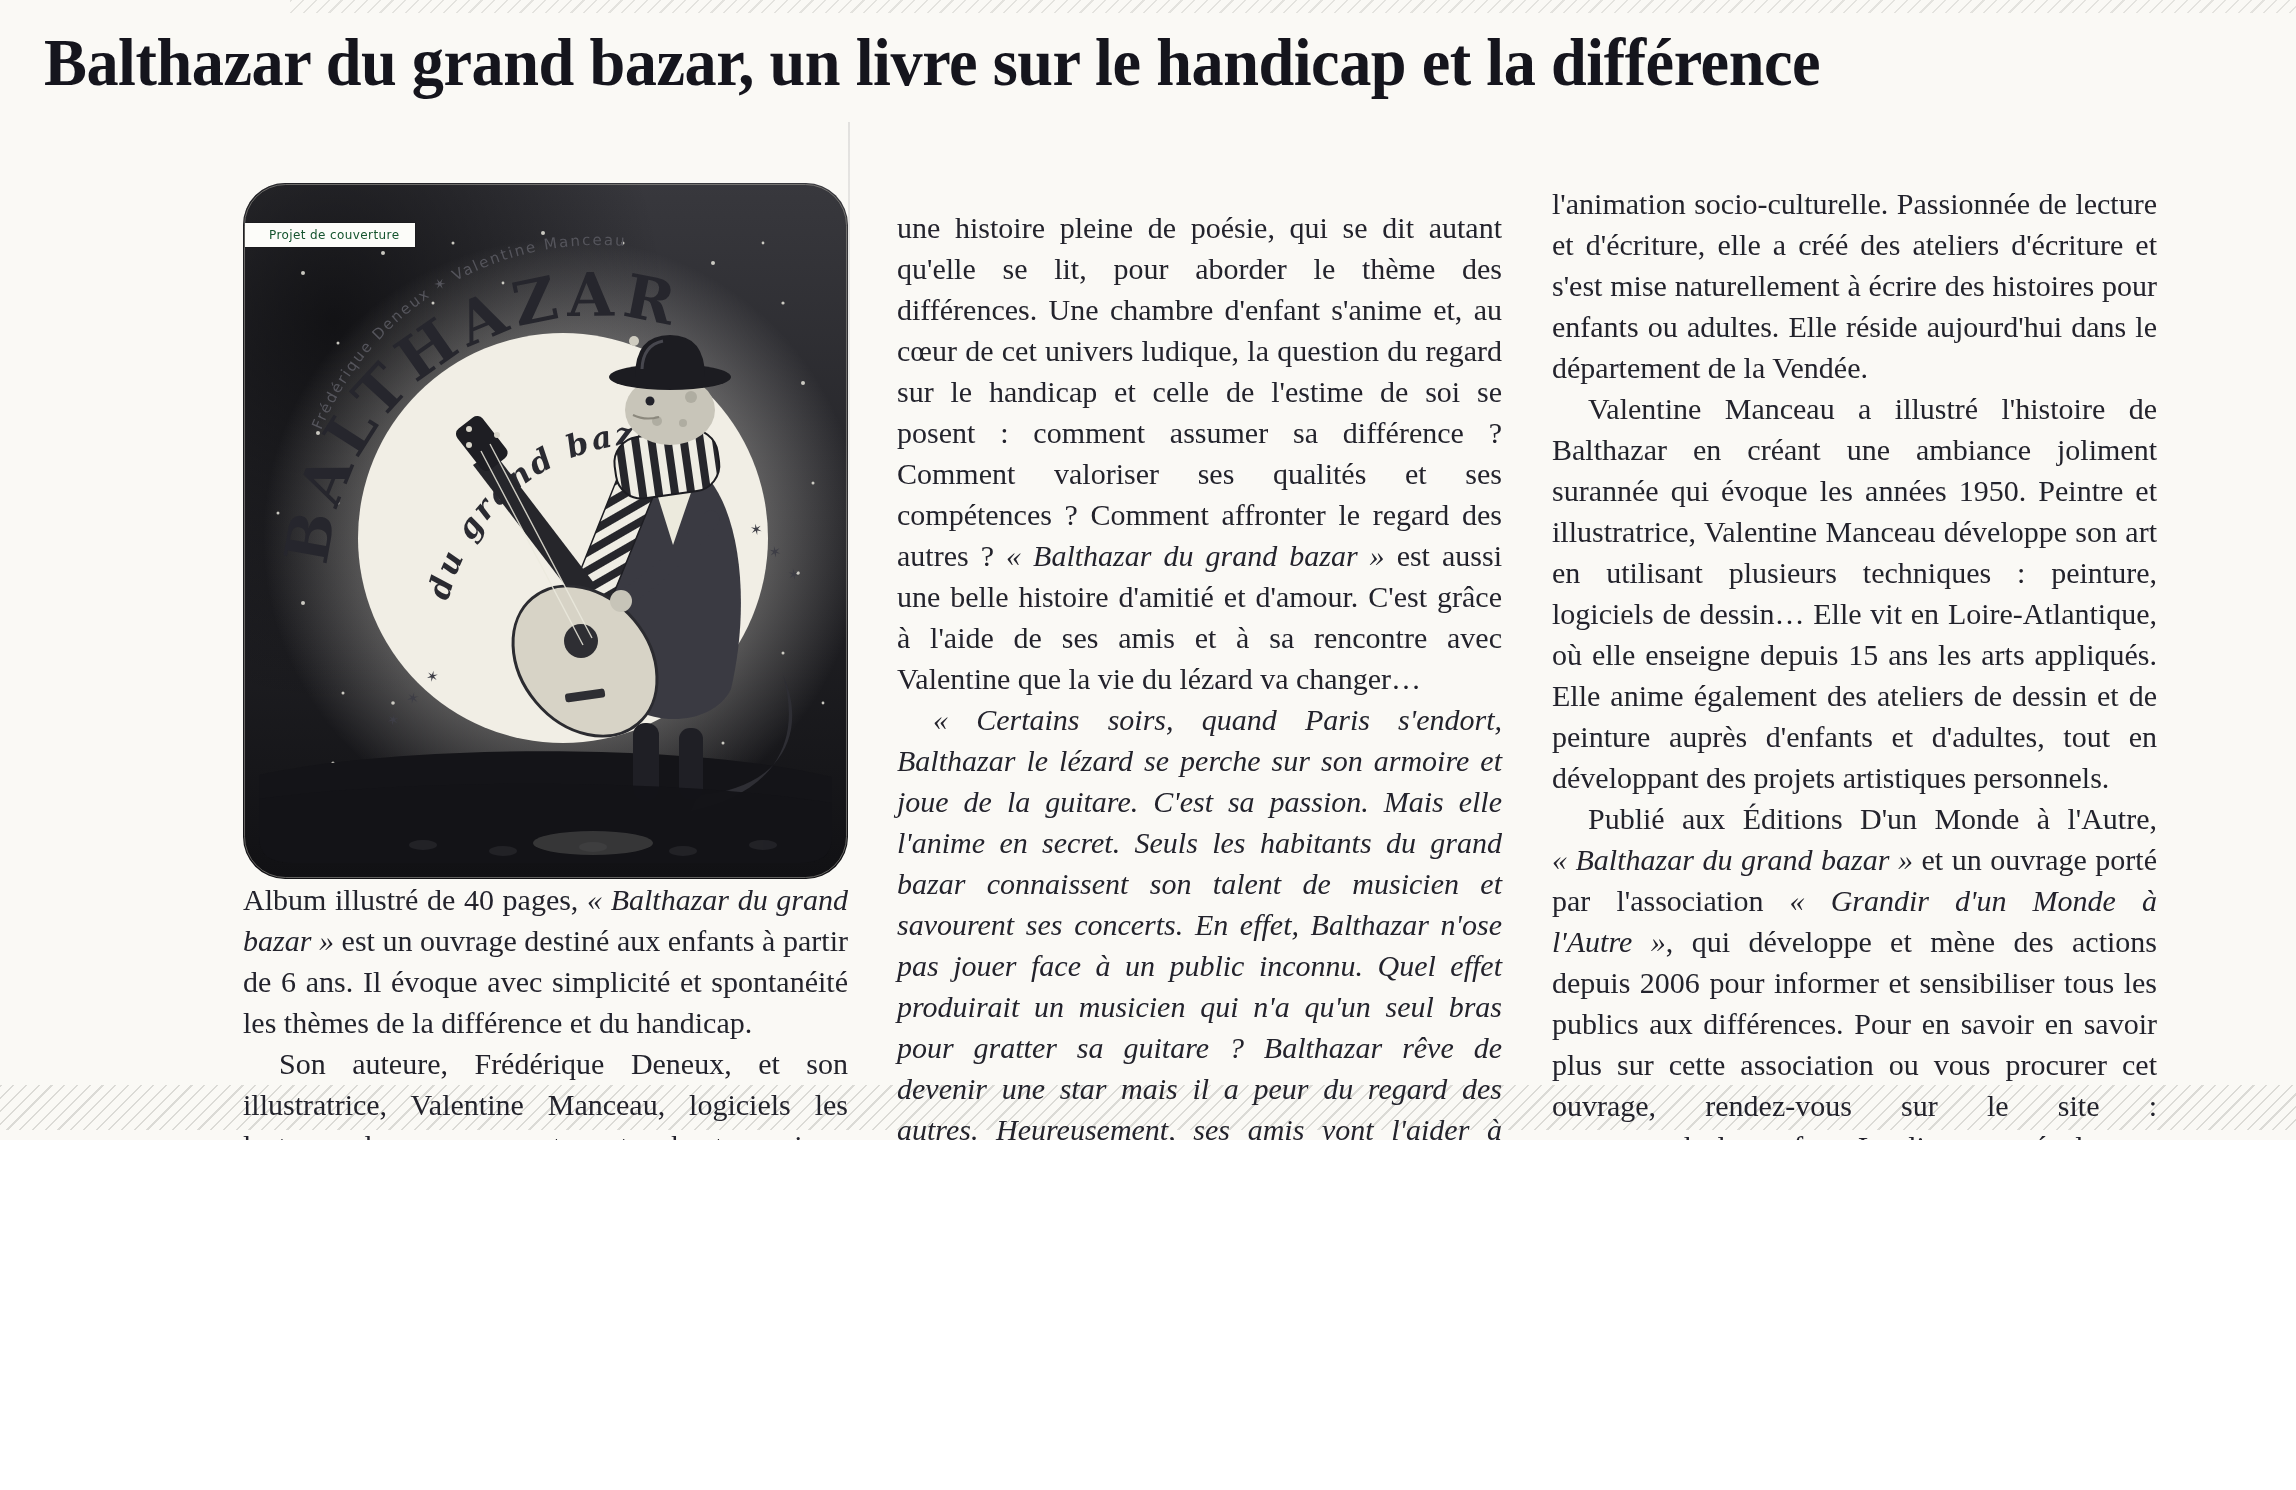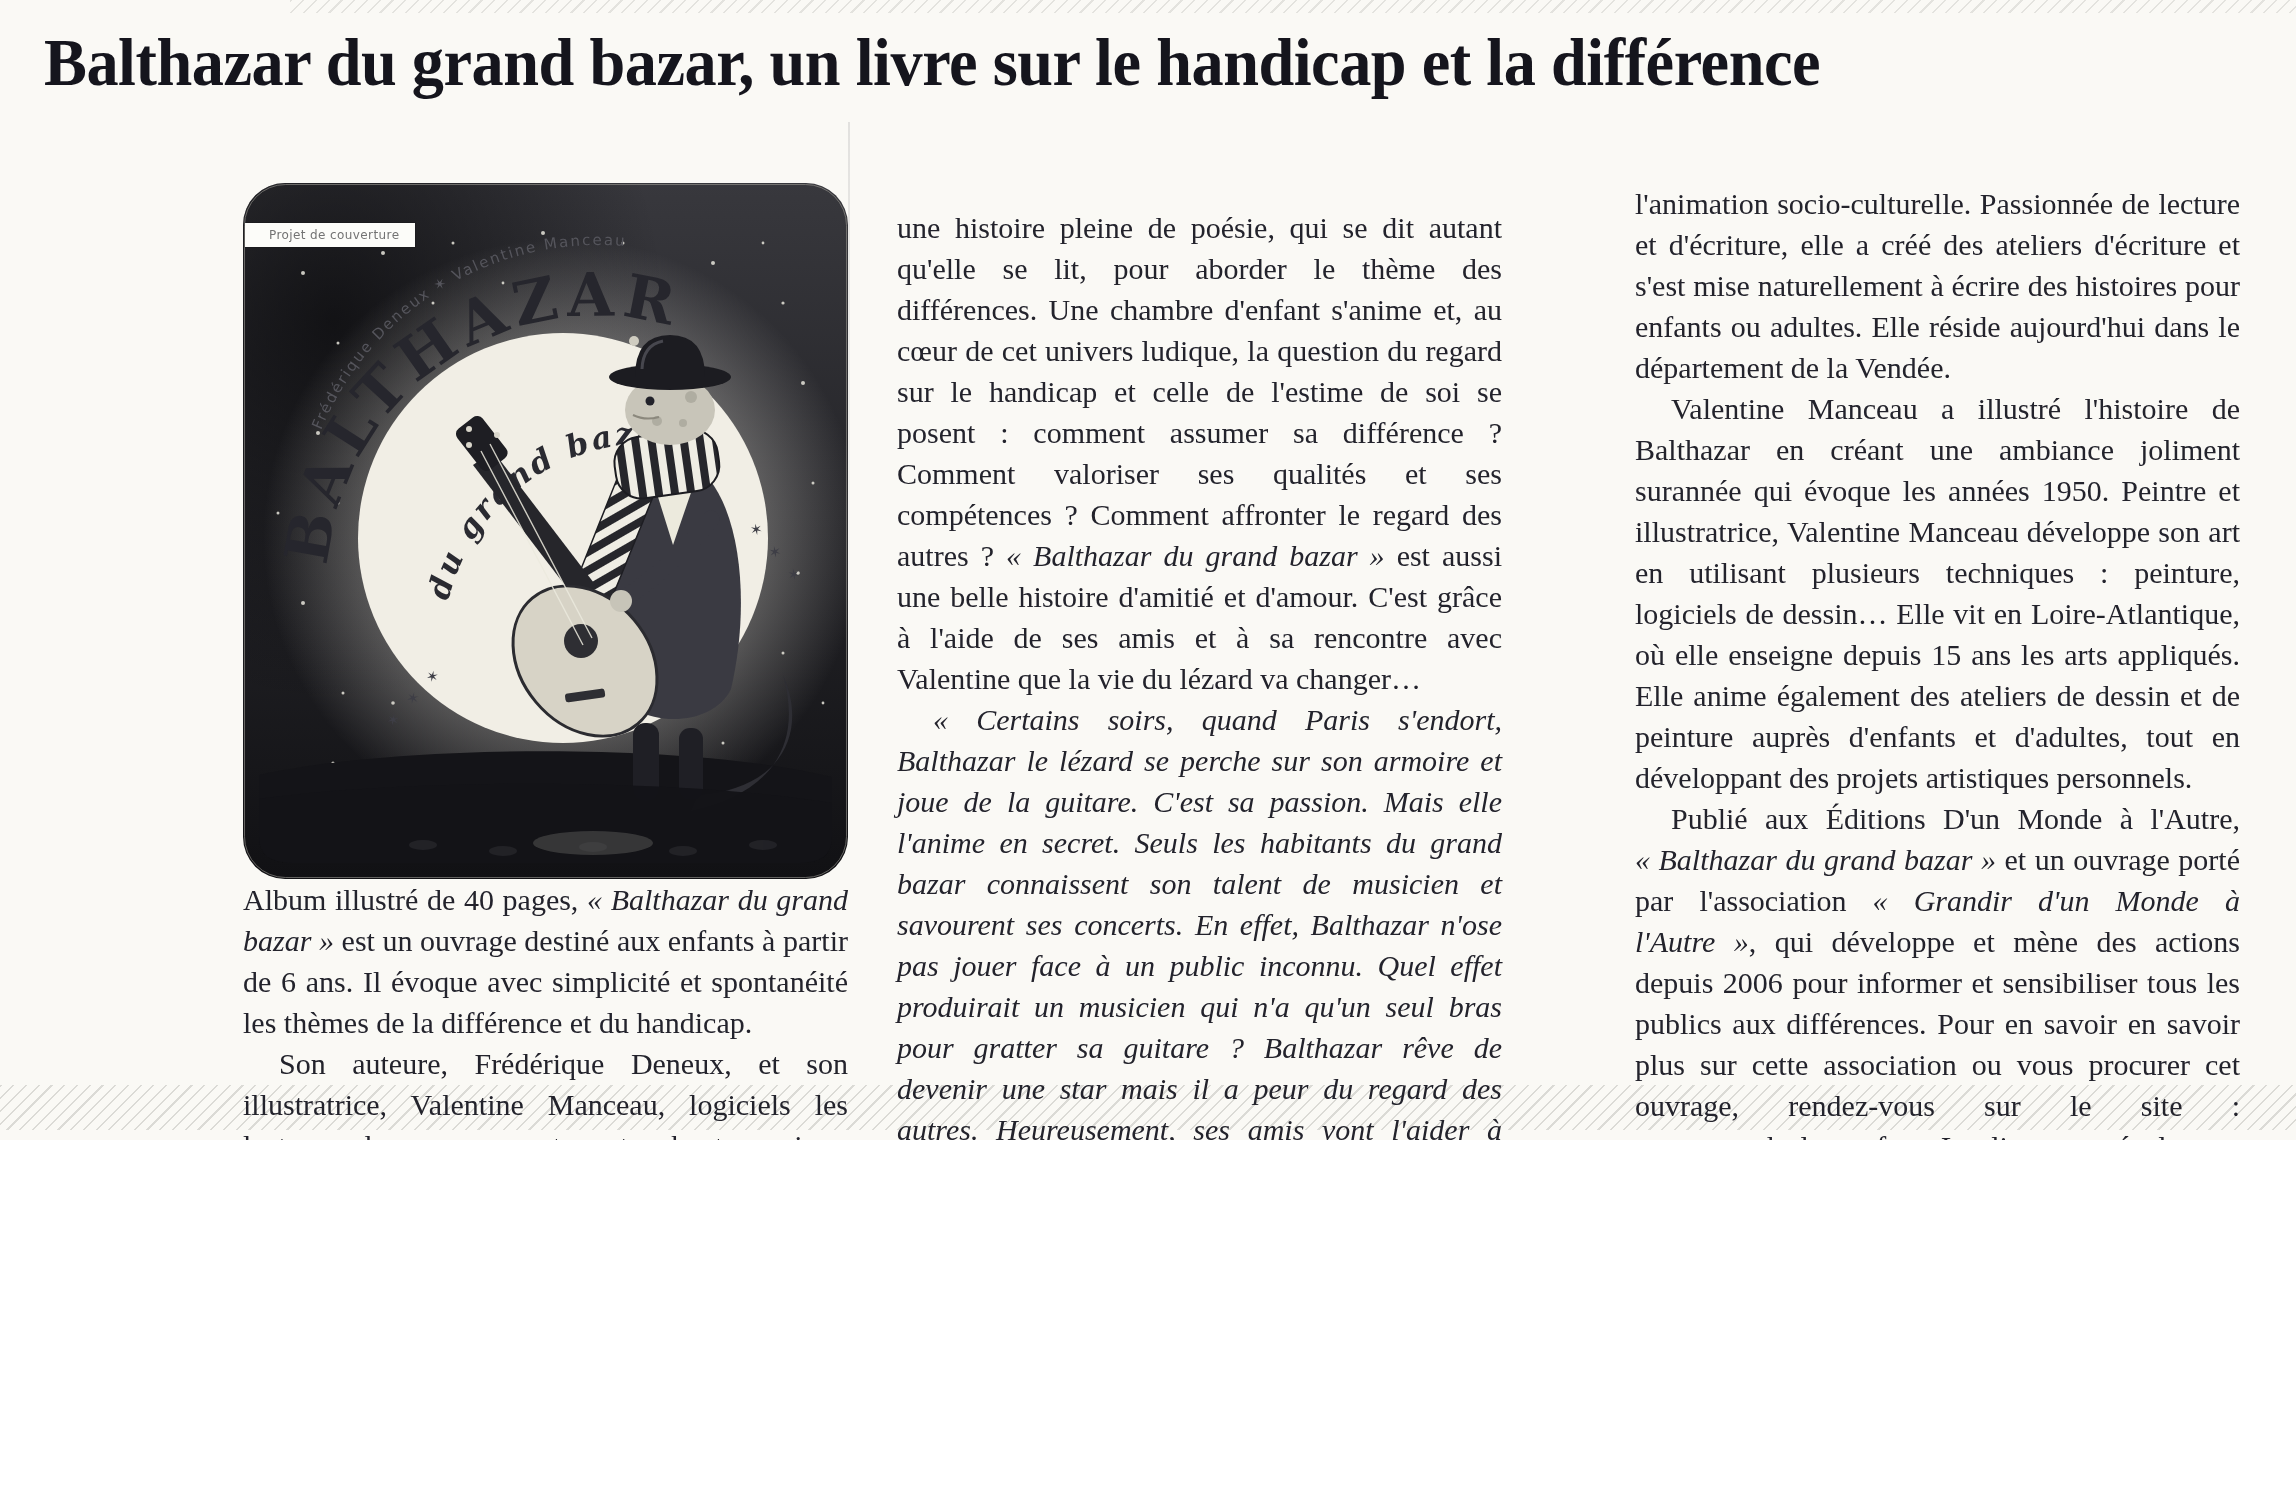--- a/index.html
+++ b/index.html
@@ -30,30 +30,30 @@
     font-size: 67px; font-weight: bold; color: #15151d;
     letter-spacing: -0.5px; white-space: nowrap;
     transform: scaleX(0.96); transform-origin: left top;
   }
   .col {
     position: absolute; top: 183px; width: 605px;
     font-size: 30px; line-height: 41px;
   }
   .col-left  { left: 243px;  }
   .col-mid   { left: 897px; margin-top: 24px;  }
-  .col-right { left: 1635px; }
+  .col-right { left: 1552px; }
   .coltext-below-figure { }
   p.para { margin: 0; text-align: justify; }
   p.indent { text-indent: 36px; }
   .italic { font-style: italic; }
   .endmark { color: #9a9a94; font-style: normal; font-size: 26px; }
   figure.cover { margin: 0; position: relative; width: 605px; height: 696px; }
   .cover-label {
     position: absolute; left: 2px; top: 40px;
-    background: #fcfcf9; color: #737373;
+    background: #fcfcf9; color: #14532d;
     font-family: "DejaVu Sans", sans-serif; font-size: 12px; line-height: 1;
     padding: 6px 16px 6px 24px; letter-spacing: 0.4px;
     box-shadow: 0 0 0 1px rgba(0,0,0,0.10);
   }
   .cov-authors { font-family: "DejaVu Sans", sans-serif; font-size: 15px; letter-spacing: 2px; fill: #55555c; }
   .cov-title   { font-family: "DejaVu Serif", serif; font-weight: bold; font-size: 60px; letter-spacing: 7px; fill: #26262d; }
   .cov-sub     { font-family: "DejaVu Serif", serif; font-weight: bold; font-style: italic; font-size: 31px; letter-spacing: 3px; fill: #2a2a31; }
   .cov-stars   { font-family: "DejaVu Sans", sans-serif; font-size: 15px; letter-spacing: 6px; fill: #3e3e46; }
 </style>
 </head>

